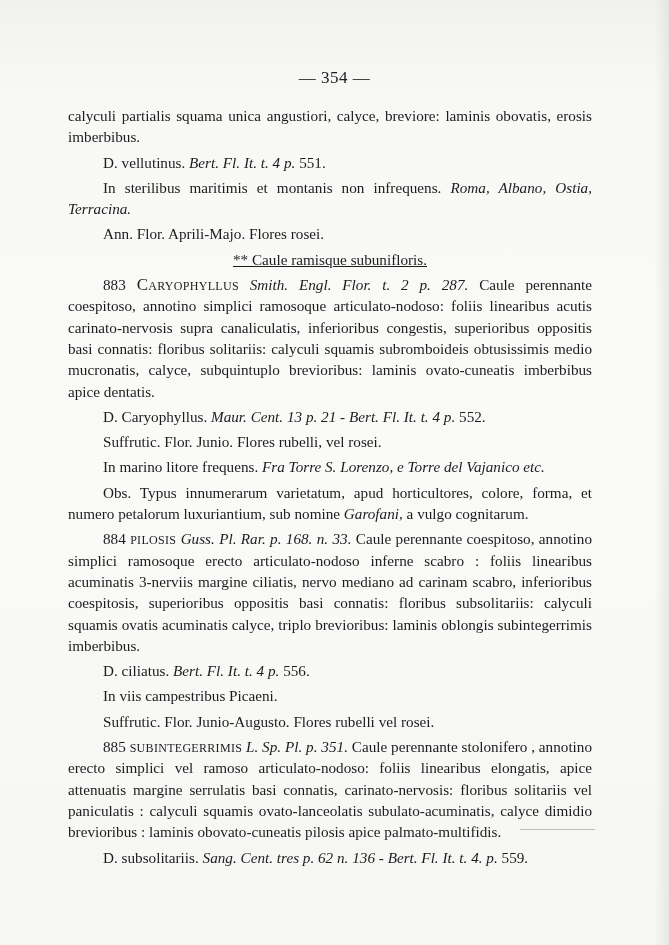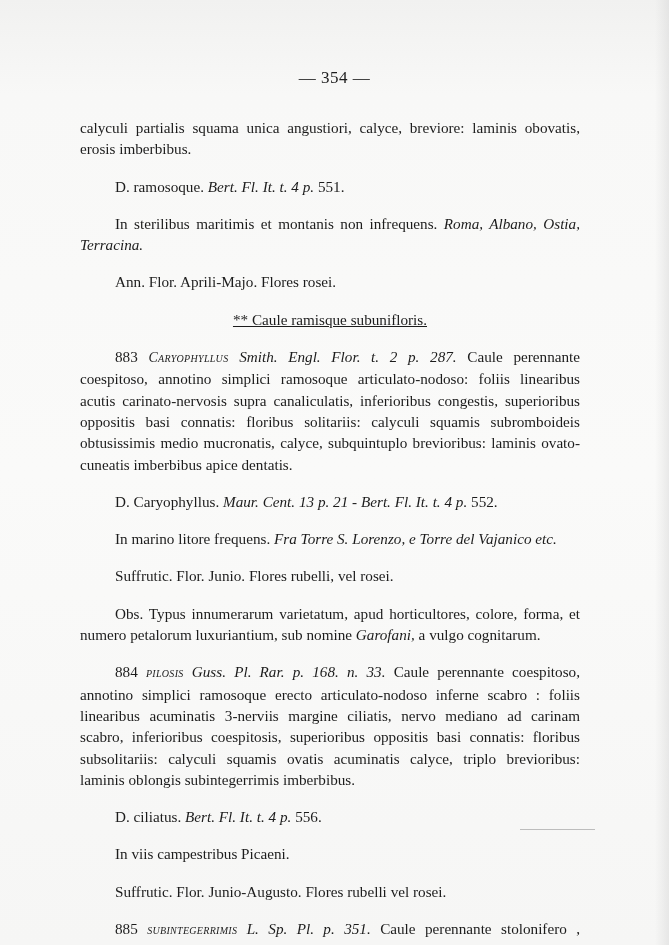--- a/index.html
+++ b/index.html
@@ -20,40 +20,40 @@
     }
     .header {
       position: absolute; top: 68px; left: 0; width: 669px; text-align: center;
       font-size: 17px; letter-spacing: 0.5px;
     }
     .body-text {
       position: absolute; top: 101px; left: 64px; width: 532px;
       font-size: 15.2px; line-height: 21.3px;
       text-align: justify;
     }
-    .p { margin: 16px; }
+    .p { margin: 4px; }
     .indent { text-indent: 35px; }
     .center { text-align: center; text-decoration: underline; }
     i, .it { font-style: italic; }
-    .sc { font-style: italic; font-variant: small-caps; font-size: 14px; letter-spacing: 0.3px; }
+    .sc { font-variant: small-caps; font-size: 17px; letter-spacing: 0.3px; }
     .rule {
       position: absolute; left: 520px; top: 829px; width: 75px; height: 1px; background: #bdbdbd;
     }
   </style>
 </head>
 <body>
 
 <div class="page">
   <div class="header">— 354 —</div>
 
   <div class="body-text">
     <p class="p">calyculi partialis squama unica angustiori, calyce, breviore: laminis obovatis, erosis imberbibus.</p>
 
     <p class="p indent">
-      <span>D. ramosoque.</span>
+      <span>D. vellutinus.</span>
       <i>Bert. Fl. It. t. 4 p.</i>
       <span>551.</span>
     </p>
 
     <p class="p indent">
       <span>In sterilibus maritimis et montanis non infrequens.</span>
       <i>Roma, Albano, Ostia, Terracina.</i>
     </p>
 
     <p class="p indent">Ann. Flor. Aprili-Majo. Flores rosei.</p>
@@ -66,26 +66,26 @@
       <i>Smith. Engl. Flor. t. 2 p. 287.</i>
       <span>Caule perennante coespitoso, annotino simplici ramosoque articulato-nodoso: foliis linearibus acutis carinato-nervosis supra canaliculatis, inferioribus congestis, superioribus oppositis basi connatis: floribus solitariis: calyculi squamis subromboideis obtusissimis medio mucronatis, calyce, subquintuplo brevioribus: laminis ovato-cuneatis imberbibus apice dentatis.</span>
     </p>
 
     <p class="p indent">
       <span>D. Caryophyllus.</span>
       <i>Maur. Cent. 13 p. 21 - Bert. Fl. It. t. 4 p.</i>
       <span>552.</span>
     </p>
 
+    <p class="p indent">Suffrutic. Flor. Junio. Flores rubelli, vel rosei.</p>
+
     <p class="p indent">
       <span>In marino litore frequens.</span>
       <i>Fra Torre S. Lorenzo, e Torre del Vajanico etc.</i>
     </p>
-
-    <p class="p indent">Suffrutic. Flor. Junio. Flores rubelli, vel rosei.</p>
 
     <p class="p indent">
       <span>Obs. Typus innumerarum varietatum, apud horticultores, colore, forma, et numero petalorum luxuriantium, sub nomine</span>
       <i>Garofani,</i>
       <span>a vulgo cognitarum.</span>
     </p>
 
     <p class="p indent">
       <span>884</span>
       <span class="sc">pilosis</span>

